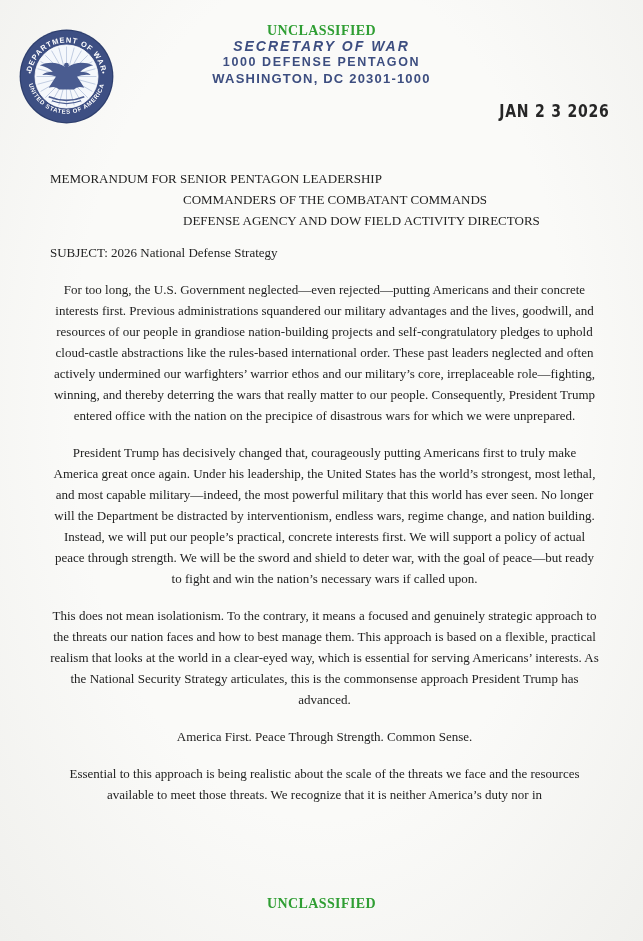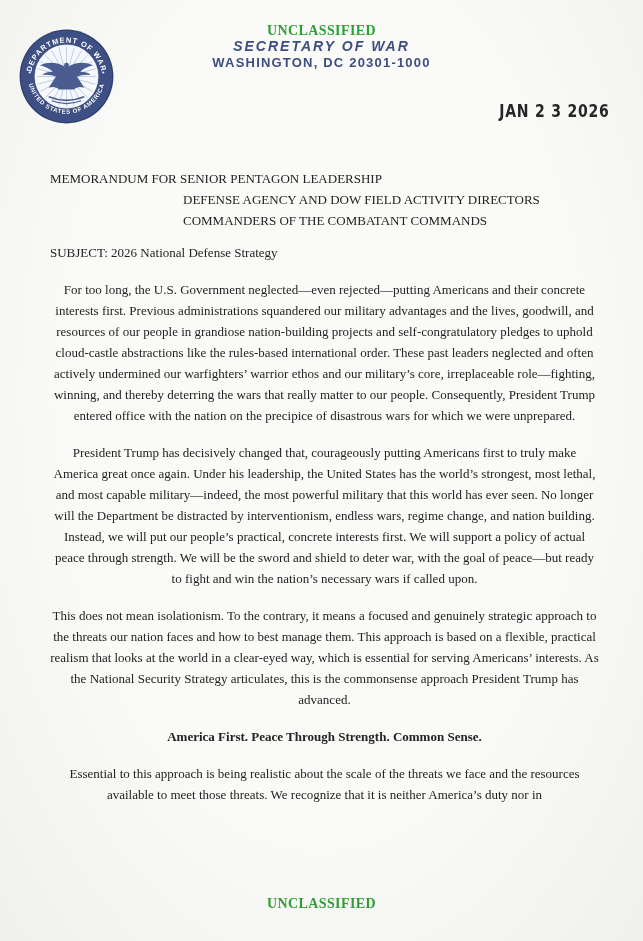--- a/index.html
+++ b/index.html
@@ -33,21 +33,21 @@
 
   
   .content{
     position:absolute;left:50px;top:168px;width:549px;
     font-size:13px;line-height:21px;
   }
   .memo-line{white-space:nowrap;}
   .memo-indent{padding-left:133px;}
   .subject{margin-top:11px;}
   p.body-para{margin:16px 0 0 0;text-align:center;}
-  .section-heading{margin-top:17px;font-weight:bold;}
+  .section-heading{margin-top:17px;font-weight:normal;}
 
   .classification.bottom{
     position:absolute;left:0;right:0;bottom:29px;
     text-align:center;font-size:14px;
   }
 </style>
 </head>
 <body>
 
 <div class="page">
@@ -91,29 +91,30 @@
         <textPath href="#arcBot" startOffset="50%" text-anchor="middle">UNITED STATES OF AMERICA</textPath>
       </text>
       <circle cx="14.5" cy="55" r="1.3" fill="#ffffff"></circle>
       <circle cx="105.5" cy="55" r="1.3" fill="#ffffff"></circle>
     </svg>
   </div>
 
   <div class="header-block">
     <div class="classification top" style="color:#2f9e33;">UNCLASSIFIED</div>
     <div class="lh lh-office" style="color:#3d4e80;">SECRETARY OF WAR</div>
+    <div class="lh lh-addr" style="color:#3d4e80;">1000 DEFENSE PENTAGON</div>
     <div class="lh lh-city" style="color:#3d4e80;">WASHINGTON, DC 20301-1000</div>
   </div>
 
   <div class="date-stamp">JAN 2 3 2026</div>
 
   <div class="content">
     <div class="memo-line">MEMORANDUM FOR SENIOR PENTAGON LEADERSHIP</div>
+    <div class="memo-line memo-indent">COMMANDERS OF THE COMBATANT COMMANDS</div>
     <div class="memo-line memo-indent">DEFENSE AGENCY AND DOW FIELD ACTIVITY DIRECTORS</div>
-    <div class="memo-line memo-indent">COMMANDERS OF THE COMBATANT COMMANDS</div>
 
     <div class="subject">SUBJECT: 2026 National Defense Strategy</div>
 
     <p class="body-para">For too long, the U.S. Government neglected—even rejected—putting Americans and their concrete interests first. Previous administrations squandered our military advantages and the lives, goodwill, and resources of our people in grandiose nation-building projects and self-congratulatory pledges to uphold cloud-castle abstractions like the rules-based international order. These past leaders neglected and often actively undermined our warfighters’ warrior ethos and our military’s core, irreplaceable role—fighting, winning, and thereby deterring the wars that really matter to our people. Consequently, President Trump entered office with the nation on the precipice of disastrous wars for which we were unprepared.</p>
     <p class="body-para">President Trump has decisively changed that, courageously putting Americans first to truly make America great once again. Under his leadership, the United States has the world’s strongest, most lethal, and most capable military—indeed, the most powerful military that this world has ever seen. No longer will the Department be distracted by interventionism, endless wars, regime change, and nation building. Instead, we will put our people’s practical, concrete interests first. We will support a policy of actual peace through strength. We will be the sword and shield to deter war, with the goal of peace—but ready to fight and win the nation’s necessary wars if called upon.</p>
     <p class="body-para">This does not mean isolationism. To the contrary, it means a focused and genuinely strategic approach to the threats our nation faces and how to best manage them. This approach is based on a flexible, practical realism that looks at the world in a clear-eyed way, which is essential for serving Americans’ interests. As the National Security Strategy articulates, this is the commonsense approach President Trump has advanced.</p>
 
     <p class="body-para section-heading">America First. Peace Through Strength. Common Sense.</p>
 
     <p class="body-para">Essential to this approach is being realistic about the scale of the threats we face and the resources available to meet those threats. We recognize that it is neither America’s duty nor in</p>

